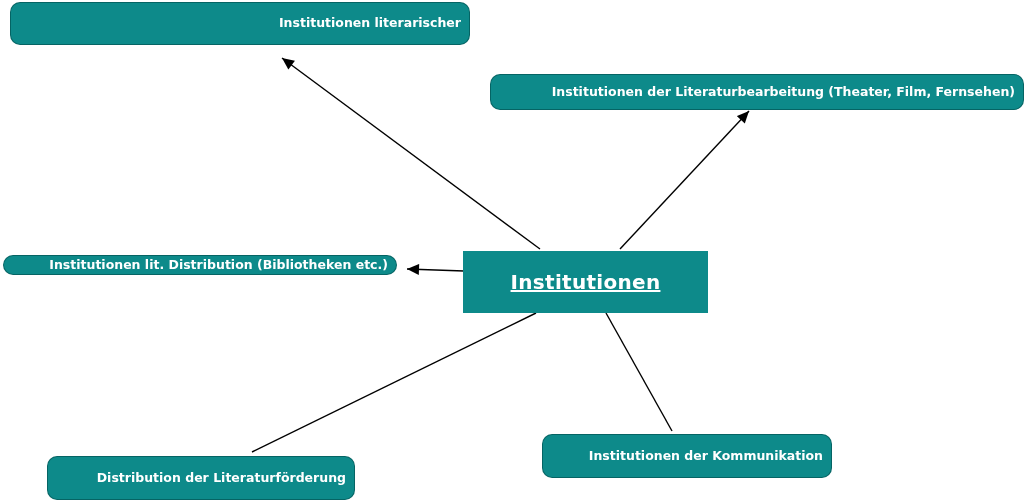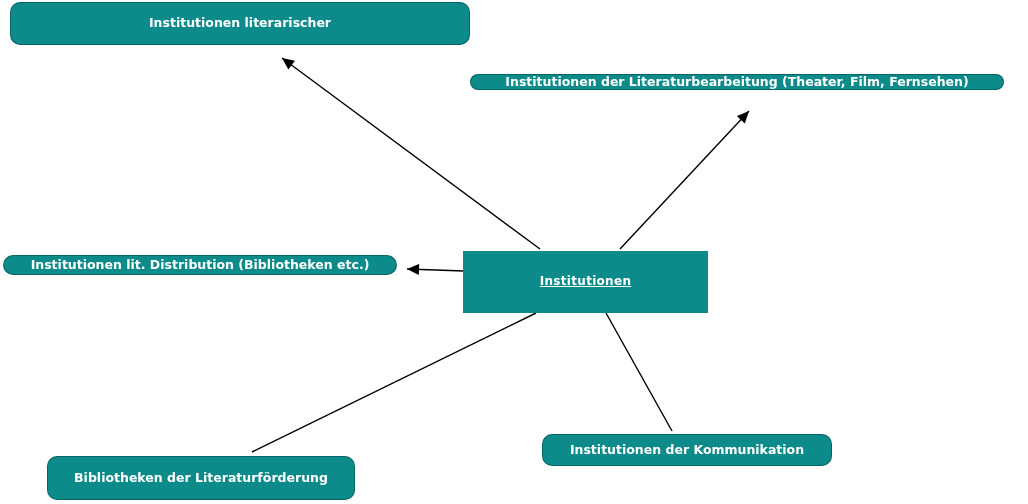--- a/index.html
+++ b/index.html
@@ -35,33 +35,34 @@
     align-items: center;
     justify-content: center;
     text-align: center;
     box-sizing: border-box;
     padding: 2px 8px;
     white-space: nowrap;
   }
   .rounded {
     border-radius: 10px;
     border: 1px solid rgba(0, 70, 70, 0.55);
+    align-items: flex-end;
   }
   #node-literarische   { left: 10px;  top: 2px;   width: 460px; height: 43px; }
-  #node-bearbeitung    { left: 470px; top: 74px;  width: 534px; height: 16px; }
+  #node-bearbeitung    { left: 490px; top: 74px;  width: 534px; height: 36px; }
   #node-distribution   { left: 3px;   top: 255px; width: 394px; height: 20px; }
   #node-foerderung     { left: 47px;  top: 456px; width: 308px; height: 44px; }
-  #node-kommunikation  { left: 542px; top: 434px; width: 290px; height: 32px; }
+  #node-kommunikation  { left: 542px; top: 434px; width: 290px; height: 44px; }
   #node-central {
     left: 463px;
     top: 251px;
     width: 245px;
     height: 62px;
     border-radius: 0;
-    font-size: 12px;
+    font-size: 20px;
   }
   #node-central .central-label {
     text-decoration: underline;
     letter-spacing: 0.3px;
   }
 </style>
 </head>
 <body>
 
 <div class="canvas">
@@ -89,20 +90,20 @@
 
   <div class="node rounded" id="node-distribution">
     <span>Institutionen lit. Distribution (Bibliotheken etc.)</span>
   </div>
 
   <div class="node" id="node-central">
     <span class="central-label">Institutionen</span>
   </div>
 
   <div class="node rounded" id="node-foerderung">
-    <span>Bibliotheken der Literaturförderung</span>
+    <span>Distribution der Literaturförderung</span>
   </div>
 
   <div class="node rounded" id="node-kommunikation">
     <span>Institutionen der Kommunikation</span>
   </div>
 
 </div>
 
 </body></html>

